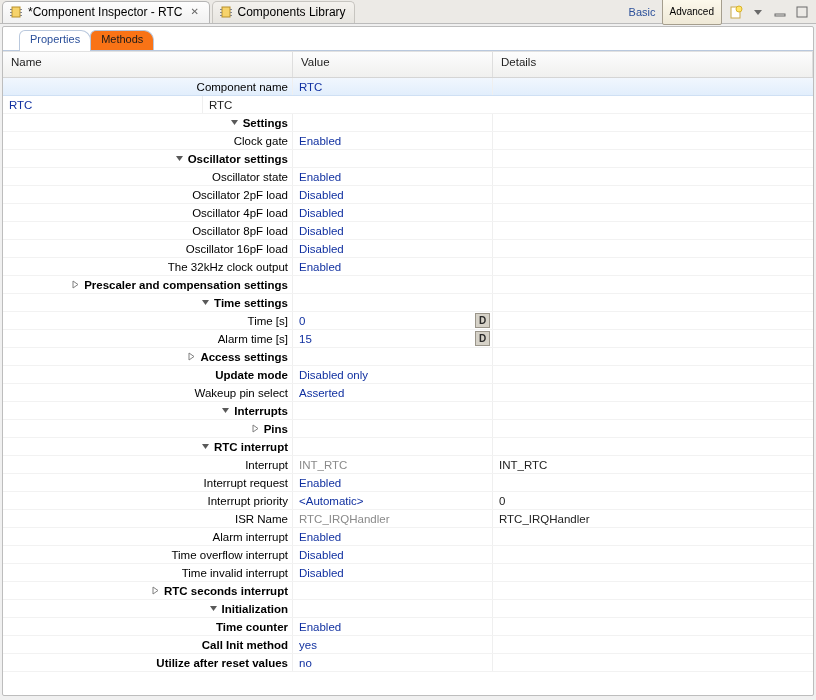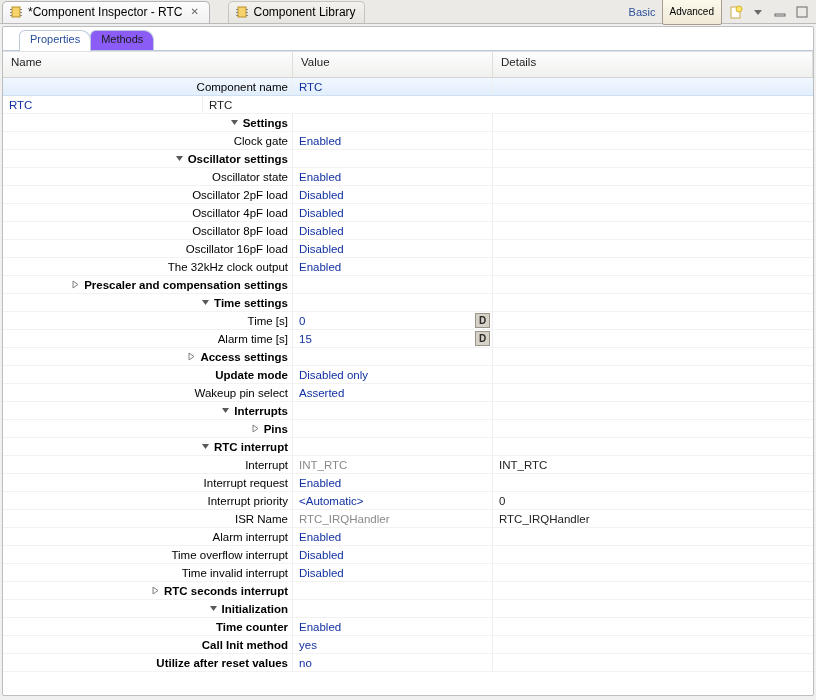--- a/index.html
+++ b/index.html
@@ -24,21 +24,21 @@
   .editor-tab {
     display: flex;
     align-items: center;
     height: 22px;
     padding: 0 8px 0 6px;
     border-top-left-radius: 5px;
     border-top-right-radius: 5px;
     background: linear-gradient(#fdfdfd, #f1f1f1);
     border: 1px solid #b5b5b5;
     border-bottom: none;
-    margin-right: 18px;
+    margin-right: 2px;
     gap: 5px;
     position: relative;
     cursor: default;
   }
   .editor-tab.inactive {
     background: linear-gradient(#f4f2ee, #e7e5e0);
     border-color: #c7c5c0;
   }
   .tab-icon {
     width: 14px; height: 14px;
@@ -95,21 +95,21 @@
     gap: 0;
   }
   .inner-tab {
     padding: 2px 10px 2px 10px;
     font-size: 11px;
     color: #1a1a1a;
     border: 1px solid #b9c8dd;
     border-bottom: none;
     border-top-left-radius: 6px;
     border-top-right-radius: 10px;
-    background: #8b5cf6;
+    background: #f97316;
     margin-right: -1px;
     cursor: pointer;
     position: relative;
   }
   .inner-tab.active {
     color: #2a4f9a;
     z-index: 2;
     background: #fff;
     margin-left: 12px;
   }
@@ -231,21 +231,21 @@
       <svg width="14" height="14" viewBox="0 0 14 14">
           <rect x="3" y="2" width="8" height="10" fill="#f6d36b" stroke="#b8902a"></rect>
           <rect x="1" y="4" width="2" height="1" fill="#888"></rect>
           <rect x="1" y="7" width="2" height="1" fill="#888"></rect>
           <rect x="1" y="10" width="2" height="1" fill="#888"></rect>
           <rect x="11" y="4" width="2" height="1" fill="#888"></rect>
           <rect x="11" y="7" width="2" height="1" fill="#888"></rect>
           <rect x="11" y="10" width="2" height="1" fill="#888"></rect>
         </svg>
     </span>
-    <span>Component Library</span>
+    <span>Components Library</span>
   </div>
   <div class="editor-tabs-right">
     <span class="view-link">Basic</span>
     <span class="view-btn">Advanced</span>
     <span class="view-icon-btn">
       <svg width="14" height="14" viewBox="0 0 14 14">
           <rect x="2" y="2" width="9" height="11" fill="#fff" stroke="#caa94a"></rect>
           <circle cx="10" cy="4" r="3" fill="#ffe56b" stroke="#d9b22a"></circle>
         </svg>
     </span>

